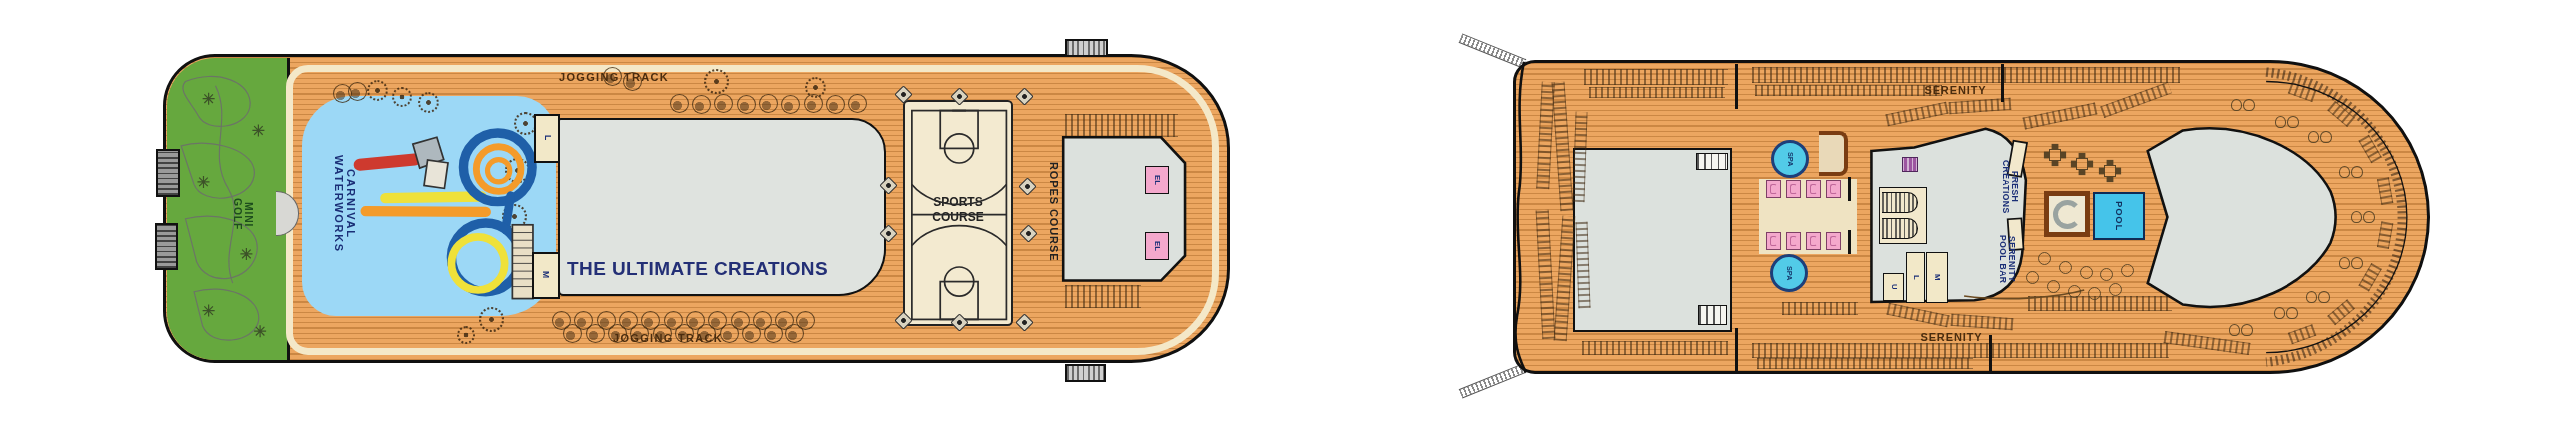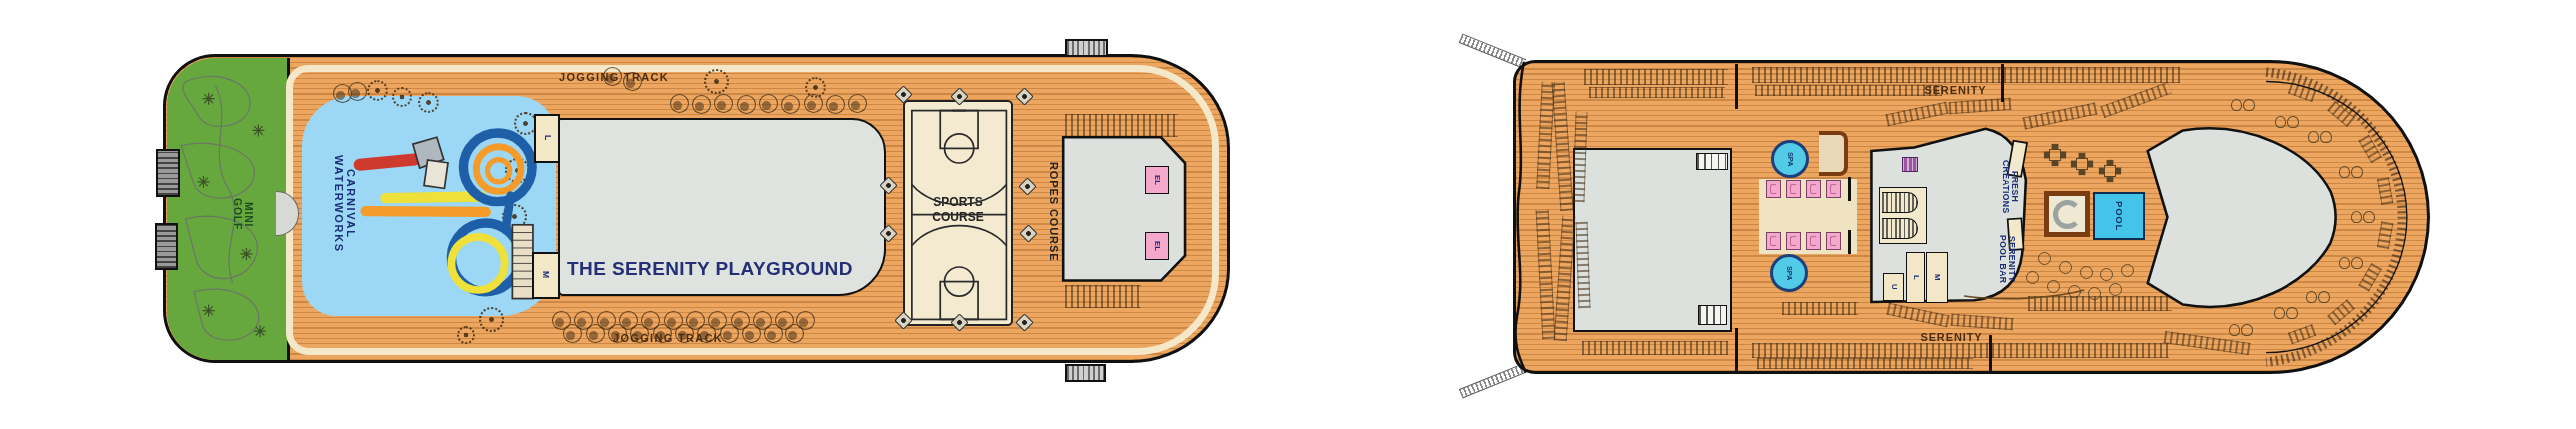--- a/index.html
+++ b/index.html
@@ -134,21 +134,21 @@
   <div class="abs lbl" style="left:554px;top:71px;width:120px;text-align:center;font-size:11px;letter-spacing:1.3px;">JOGGING TRACK</div>
   <div class="abs lbl" style="left:608px;top:332px;width:120px;text-align:center;font-size:11px;letter-spacing:1.3px;">JOGGING TRACK</div>
   <div class="abs vt greenTxt" style="left:220px;top:182px;width:34px;height:65px;font-size:10.3px;">
     <span>MINI</span>
       <span>GOLF</span>
   </div>
   <div class="abs vt navy" style="left:318px;top:116px;width:39px;height:176px;font-size:11px;letter-spacing:1.7px;">
     <span>CARNIVAL</span>
       <span>WATERWORKS</span>
   </div>
-  <div class="abs title" style="left:567px;top:258px;font-size:19px;">THE SERENITY PLAYGROUND</div>
+  <div class="abs title" style="left:567px;top:258px;font-size:19px;">THE ULTIMATE CREATIONS</div>
   <div class="abs vt" style="left:1036px;top:144px;width:24px;height:136px;font-size:11px;color:#222;">
     <span>ROPES COURSE</span>
   </div>
 
   <div class="hull hull-right"></div>
   <div class="abs skylight"></div>
   <div class="abs walkway"></div>
   <div class="abs vent" style="left:1696px;top:153px;width:32px;height:17px;"></div>
   <div class="abs vent" style="left:1698px;top:305px;width:29px;height:20px;"></div>
 

